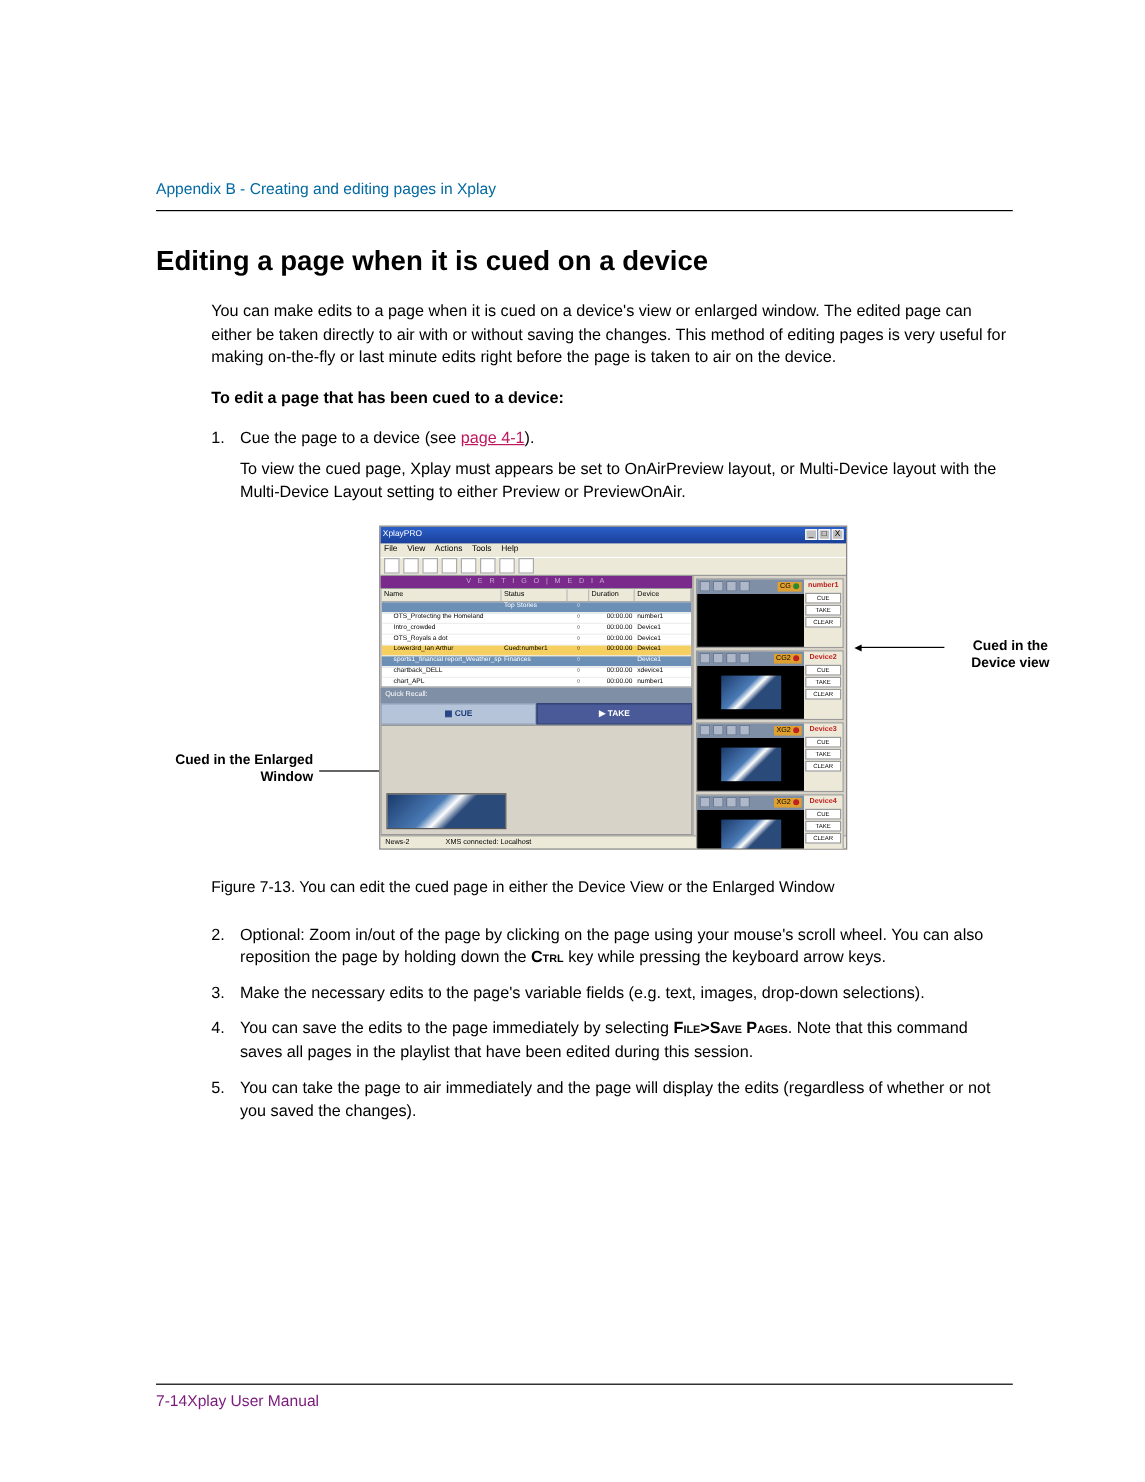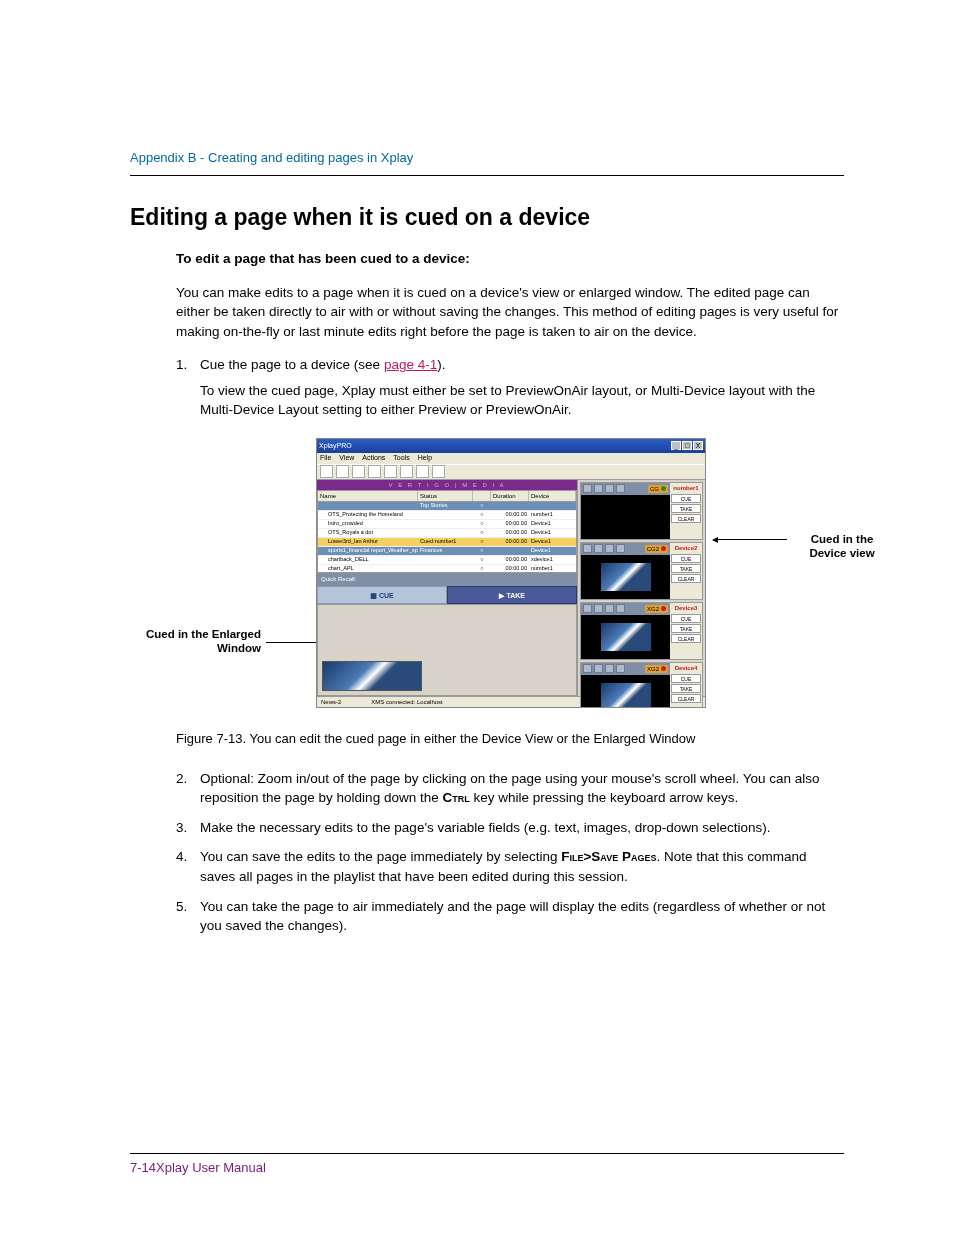--- a/index.html
+++ b/index.html
@@ -215,30 +215,30 @@
 </head>
 <body>
 
 <div class="page">
   <div class="header-line">Appendix B - Creating and editing pages in Xplay</div>
   <hr class="rule">
 
   <h1>Editing a page when it is cued on a device</h1>
 
   <div class="body-block">
+    <p class="para">You can make edits to a page when it is cued on a device's view or enlarged window. The edited page can either be taken directly to air with or without saving the changes. This method of editing pages is very useful for making on-the-fly or last minute edits right before the page is taken to air on the device.</p>
+
     <p class="para bold">To edit a page that has been cued to a device:</p>
-
-    <p class="para">You can make edits to a page when it is cued on a device's view or enlarged window. The edited page can either be taken directly to air with or without saving the changes. This method of editing pages is very useful for making on-the-fly or last minute edits right before the page is taken to air on the device.</p>
 
     <ol>
       <li>
         <span class="num">1.</span>
         <span class="txt">
           <span>Cue the page to a device (see </span><a class="link">page 4-1</a><span>).</span>
-          <div class="sub">To view the cued page, Xplay must either be set to PreviewOnAir layout, or Multi-Device layout with the Multi-Device Layout setting to either Preview or PreviewOnAir.</div>
+          <div class="sub">To view the cued page, Xplay must appears be set to OnAirPreview layout, or Multi-Device layout with the Multi-Device Layout setting to either Preview or PreviewOnAir.</div>
         </span>
       </li>
     </ol>
 
     <div class="figure-wrap">
       <div class="callout-left">
         <span>Cued in the Enlarged Window</span>
         <div class="line"></div>
       </div>
       <div class="callout-right">

